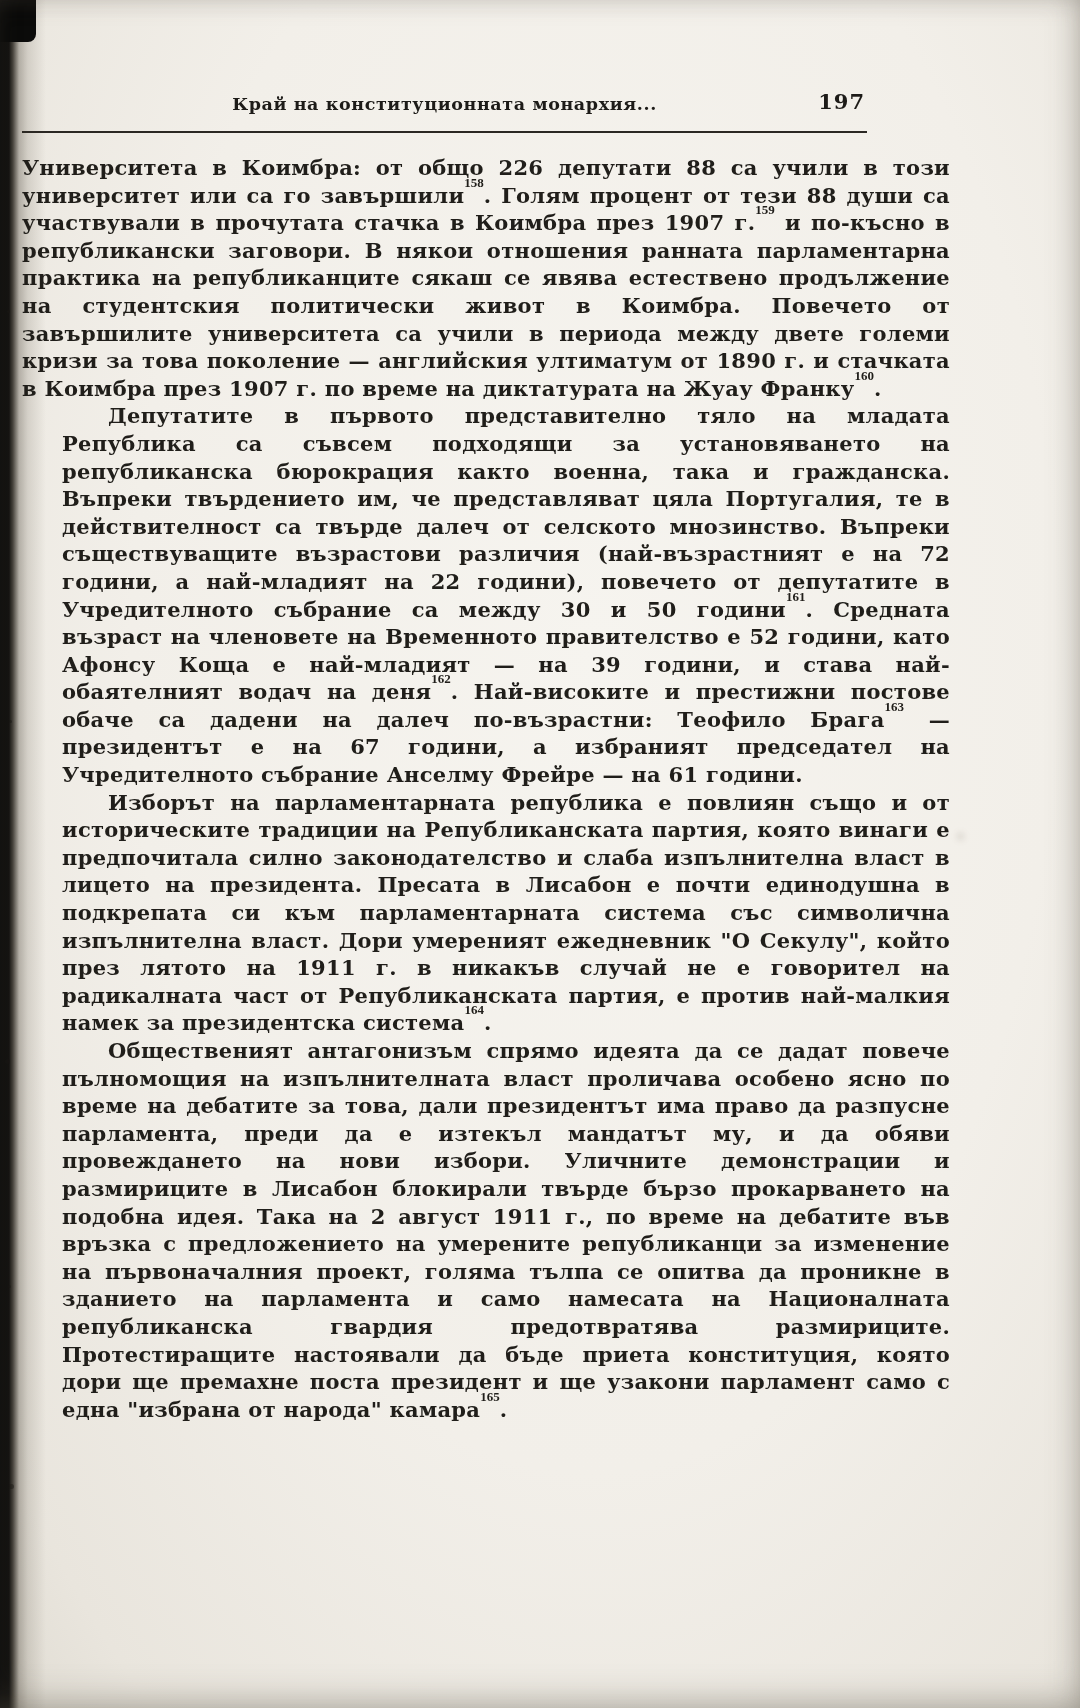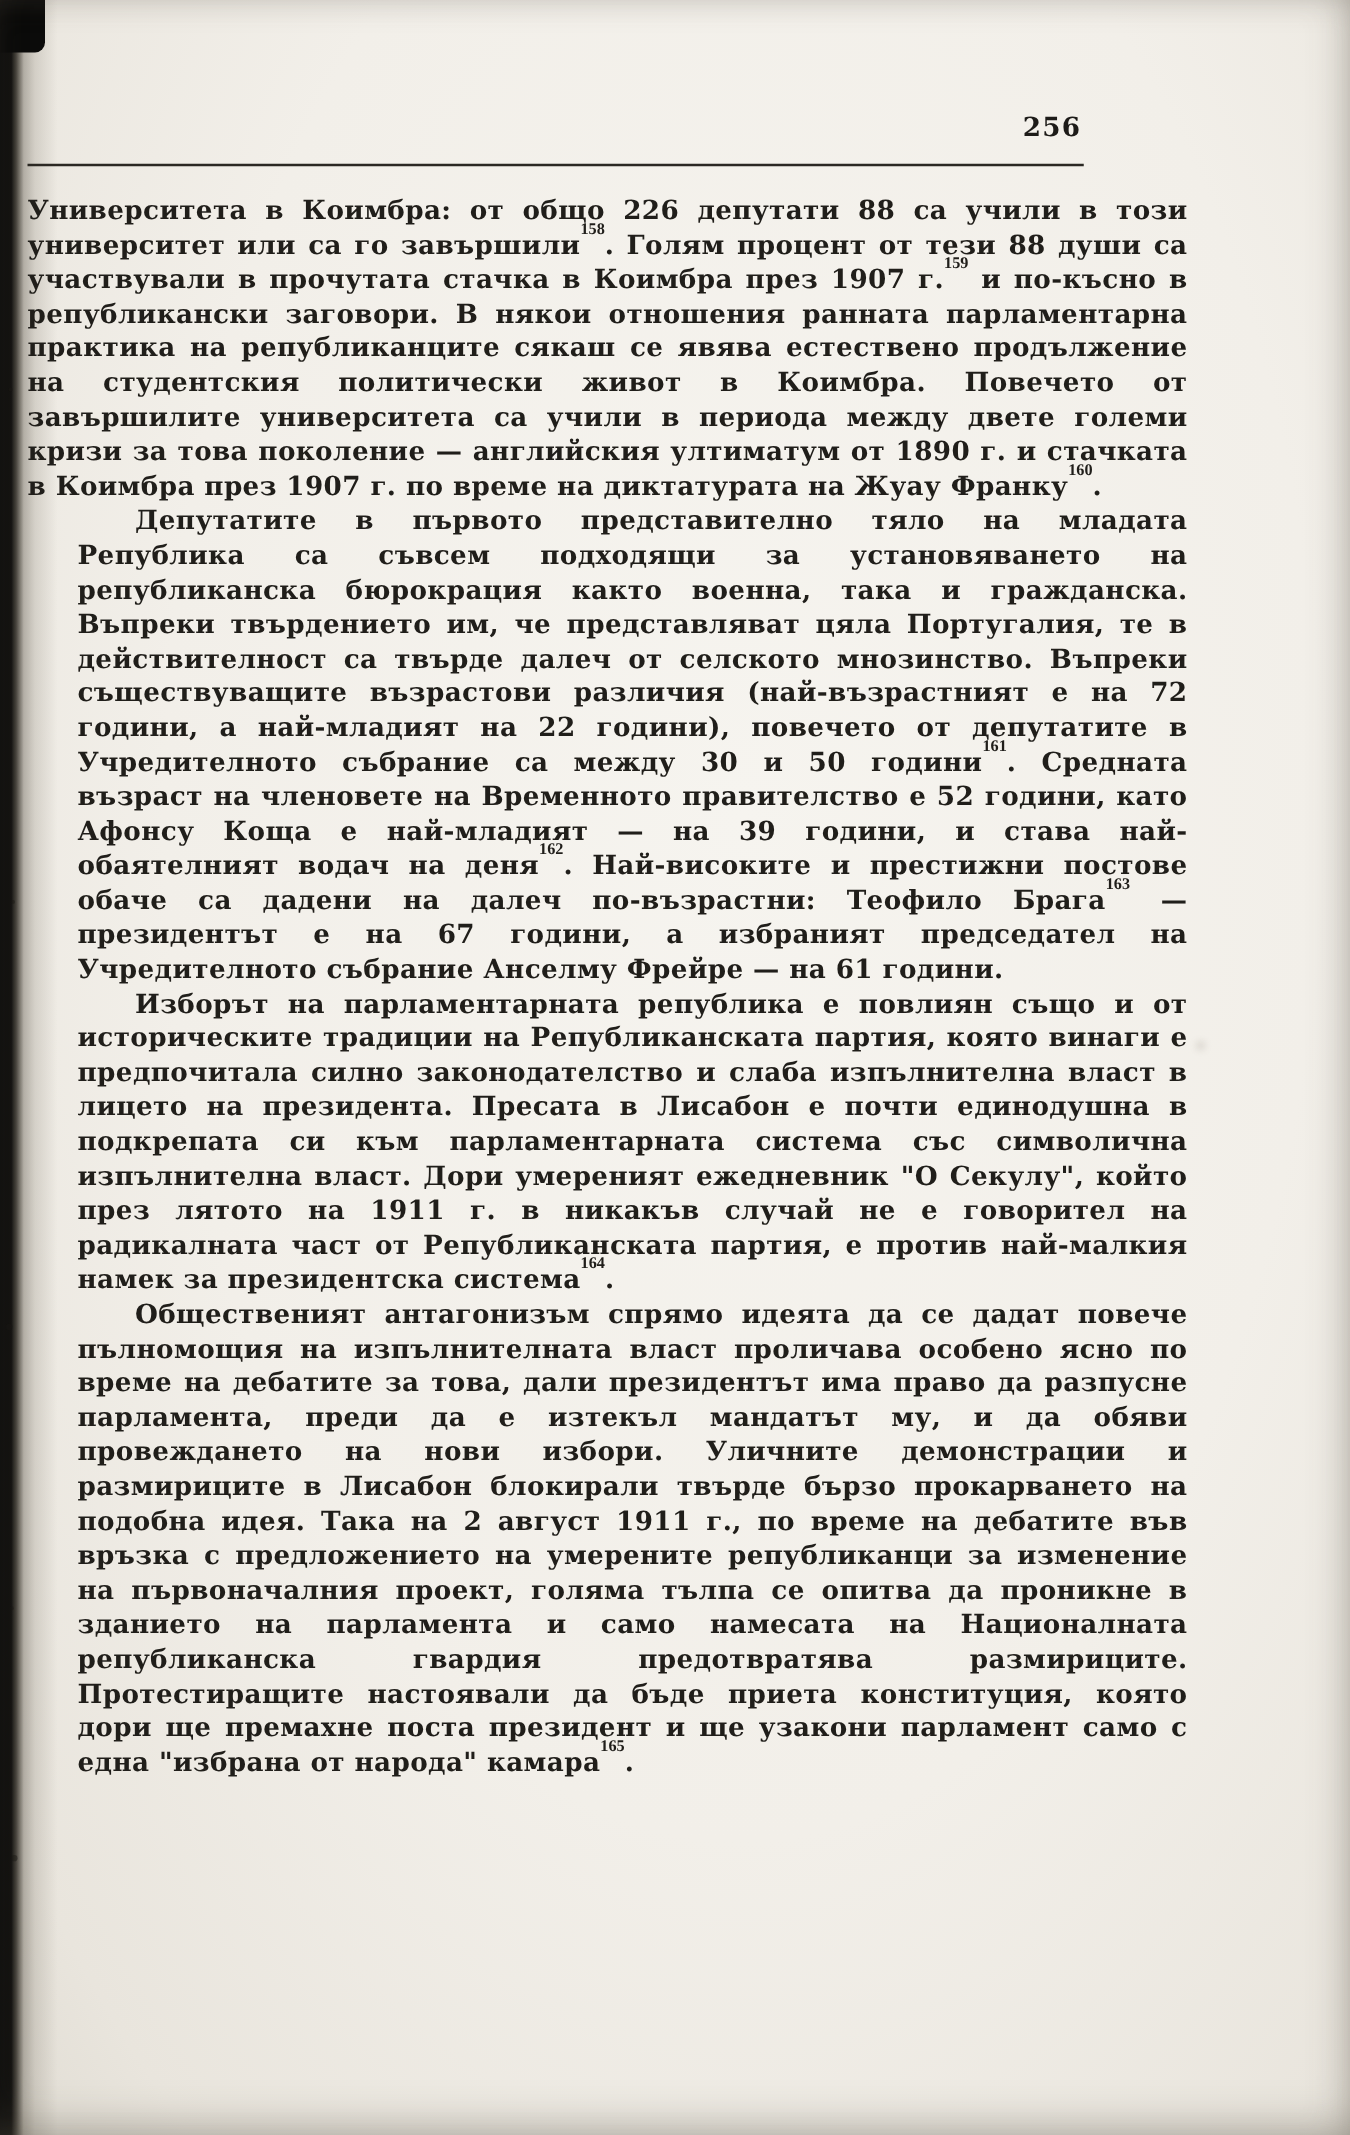--- a/index.html
+++ b/index.html
@@ -75,21 +75,22 @@
 </head>
 <body>
 
 <div class="scan">
   <div class="binding"></div>
   <div class="corner"></div>
   <div class="specks"></div>
 
   <div class="page-inner">
     <div class="header-row">
-      <span class="page-number">256</span>
+      <span class="header-title">Край на конституционната монархия...</span>
+      <span class="page-number">197</span>
     </div>
     <div class="header-rule"></div>
 
     <div class="body-text" id="paragraphs">
         <p class="para"><span>Университета в Коимбра: от общо 226 депутати 88 са учили в този университет или са го завършили</span><sup class="fref">158</sup><span>. Голям процент от тези 88 души са участвували в прочутата стачка в Коимбра през 1907 г.</span><sup class="fref">159</sup><span> и по-късно в републикански заговори. В някои отношения ранната парламентарна практика на републиканците сякаш се явява естествено продължение на студентския политически живот в Коимбра. Повечето от завършилите университета са учили в периода между двете големи кризи за това поколение — английския ултиматум от 1890 г. и стачката в Коимбра през 1907 г. по време на диктатурата на Жуау Франку</span><sup class="fref">160</sup><span>.</span></p>
         <p class="para indent"><span>Депутатите в първото представително тяло на младата Република са съвсем подходящи за установяването на републиканска бюрокрация както военна, така и гражданска. Въпреки твърдението им, че представляват цяла Португалия, те в действителност са твърде далеч от селското мнозинство. Въпреки съществуващите възрастови различия (най-възрастният е на 72 години, а най-младият на 22 години), повечето от депутатите в Учредителното събрание са между 30 и 50 години</span><sup class="fref">161</sup><span>. Средната възраст на членовете на Временното правителство е 52 години, като Афонсу Коща е най-младият — на 39 години, и става най-обаятелният водач на деня</span><sup class="fref">162</sup><span>. Най-високите и престижни постове обаче са дадени на далеч по-възрастни: Теофило Брага</span><sup class="fref">163</sup><span> — президентът е на 67 години, а избраният председател на Учредителното събрание Анселму Фрейре — на 61 години.</span></p>
         <p class="para indent"><span>Изборът на парламентарната република е повлиян също и от историческите традиции на Републиканската партия, която винаги е предпочитала силно законодателство и слаба изпълнителна власт в лицето на президента. Пресата в Лисабон е почти единодушна в подкрепата си към парламентарната система със символична изпълнителна власт. Дори умереният ежедневник "О Секулу", който през лятото на 1911 г. в никакъв случай не е говорител на радикалната част от Републиканската партия, е против най-малкия намек за президентска система</span><sup class="fref">164</sup><span>.</span></p>
         <p class="para indent"><span>Общественият антагонизъм спрямо идеята да се дадат повече пълномощия на изпълнителната власт проличава особено ясно по време на дебатите за това, дали президентът има право да разпусне парламента, преди да е изтекъл мандатът му, и да обяви провеждането на нови избори. Уличните демонстрации и размириците в Лисабон блокирали твърде бързо прокарването на подобна идея. Така на 2 август 1911 г., по време на дебатите във връзка с предложението на умерените републиканци за изменение на първоначалния проект, голяма тълпа се опитва да проникне в зданието на парламента и само намесата на Националната републиканска гвардия предотвратява размириците. Протестиращите настоявали да бъде приета конституция, която дори ще премахне поста президент и ще узакони парламент само с една "избрана от народа" камара</span><sup class="fref">165</sup><span>.</span></p>
       </div>
   </div>

